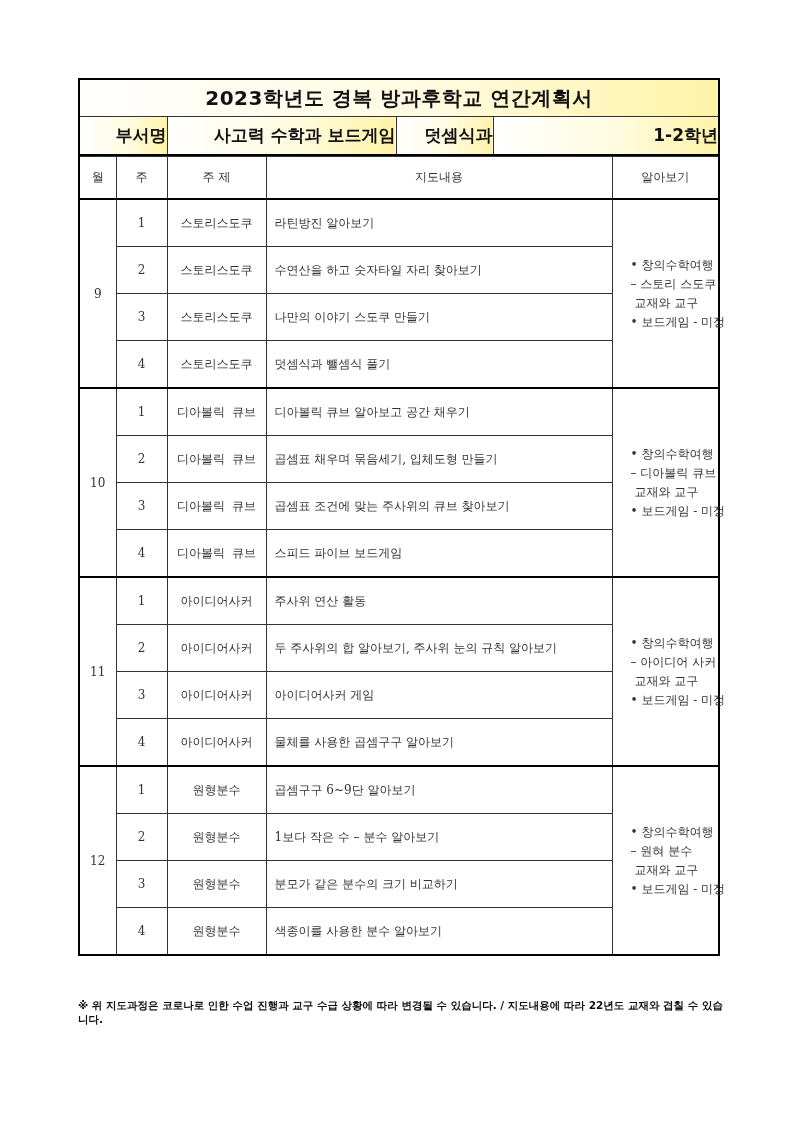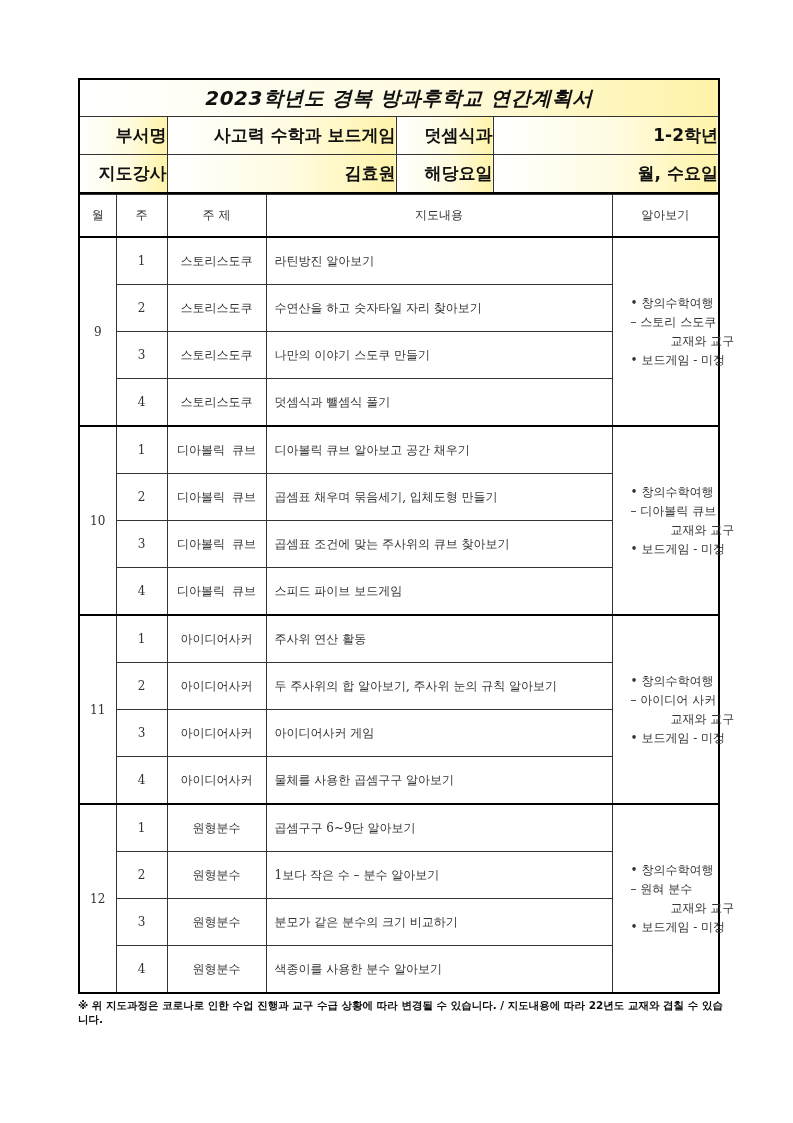--- a/index.html
+++ b/index.html
@@ -4,32 +4,32 @@
 <style>
   html, body { margin: 0; padding: 0; background: #ffffff; }
   body { width: 793px; height: 1123px; position: relative; overflow: hidden;
          font-family: "DejaVu Serif", "Liberation Serif", serif; color: #222; }
   .page { position: absolute; left: 78px; top: 78px; width: 640px; }
   table { border-collapse: collapse; width: 640px; table-layout: fixed; }
   .outer { border: 2px solid #000; }
   td { border: 1px solid #333; padding: 0; vertical-align: middle; }
   .grad { background: linear-gradient(to right, #ffffff 0%, #fffbe0 55%, #fff3a8 100%); }
   .hdr td { font-family: "DejaVu Sans", "Liberation Sans", sans-serif; font-weight: bold; color: #111; }
-  .title-cell { height: 36px; text-align: center; font-size: 20px; letter-spacing: 0.5px; font-style: italic; }
+  .title-cell { height: 36px; text-align: center; font-size: 20px; letter-spacing: 0.5px; }
   .info-row td { height: 37px; font-size: 17px; text-align: right; }
   .colhdr td { height: 41px; font-size: 12px; text-align: center; color: #444; font-family: "DejaVu Serif", serif; font-weight: normal; }
   .body-tbl td { font-size: 12px; color: #333; }
   .body-tbl tr.r td { height: 46px; }
   .month-cell { text-align: center; font-size: 13px; }
   .week-cell { text-align: center; font-size: 13px; }
   .topic-cell { text-align: center; white-space: nowrap; font-family: Liberation Mono, monospace; }
   .content-cell { padding-left: 8px !important; white-space: nowrap; }
   .mat-cell { font-size: 11px; line-height: 19px; padding-left: 2px !important; white-space: nowrap; }
   .mat-line { display: block; padding-left: 16px; }
-  .mat-line.indent { padding-left: 8px; margin-left: 48px; }
+  .mat-line.indent { padding-left: 20px; }
   .block-top td { border-top: 2px solid #000; }
   .note { position: absolute; left: 78px; top: 998px; width: 645px; font-family: "DejaVu Sans", "Liberation Sans", sans-serif;
           font-weight: bold; font-size: 10.5px; line-height: 14px; color: #111; }
 </style>
 </head>
 <body>
 
 <div class="page">
   <table class="outer hdr">
     <colgroup>
@@ -40,26 +40,20 @@
     </colgroup>
     <tbody>
         <tr>
       <td colspan="4" class="title-cell grad">2023학년도 경복 방과후학교 연간계획서</td>
     </tr>
     <tr class="info-row">
       <td class="grad">부서명</td>
       <td class="grad">사고력 수학과 보드게임</td>
       <td class="grad">덧셈식과</td>
       <td class="grad">1-2학년</td>
-    </tr>
-    <tr class="info-row">
-      <td class="grad">지도강사</td>
-      <td class="grad">김효원</td>
-      <td class="grad">해당요일</td>
-      <td class="grad">월, 수요일</td>
     </tr>
   </tbody>
     </table>
 
   <table class="outer body-tbl" style="border-top:none">
     <colgroup>
       <col style="width:37px">
         <col style="width:51px">
         <col style="width:99px">
         <col style="width:346px">

